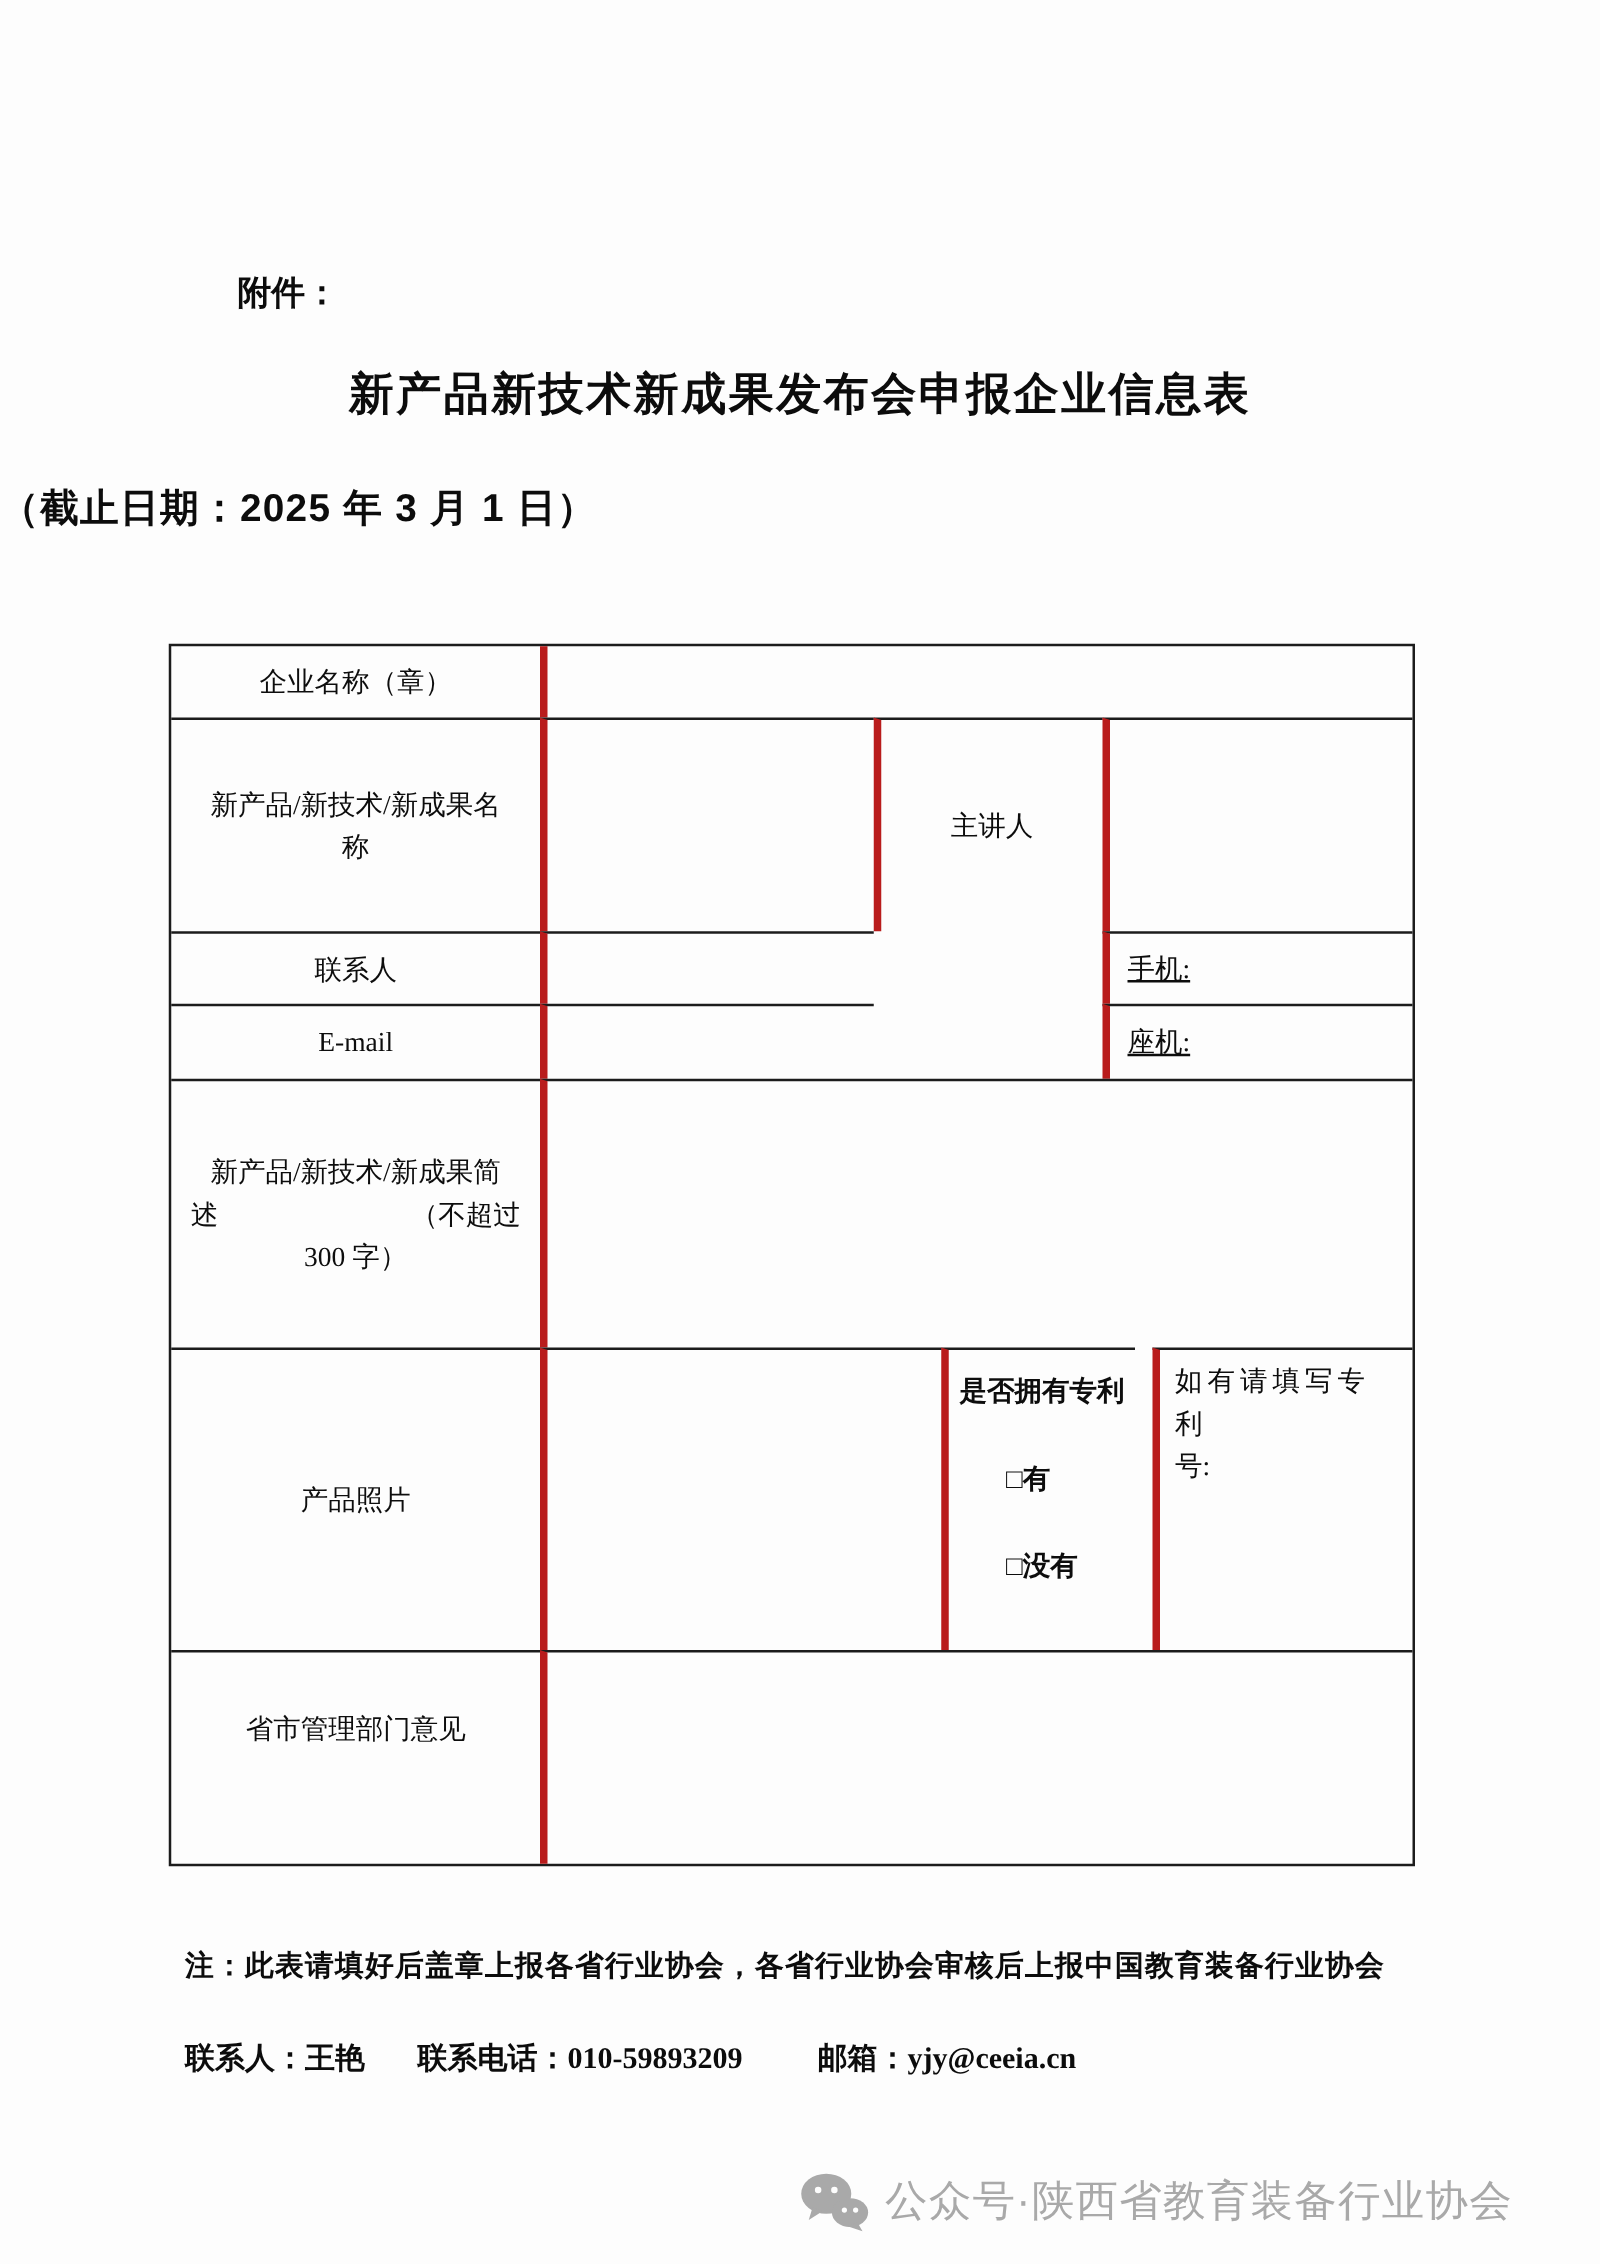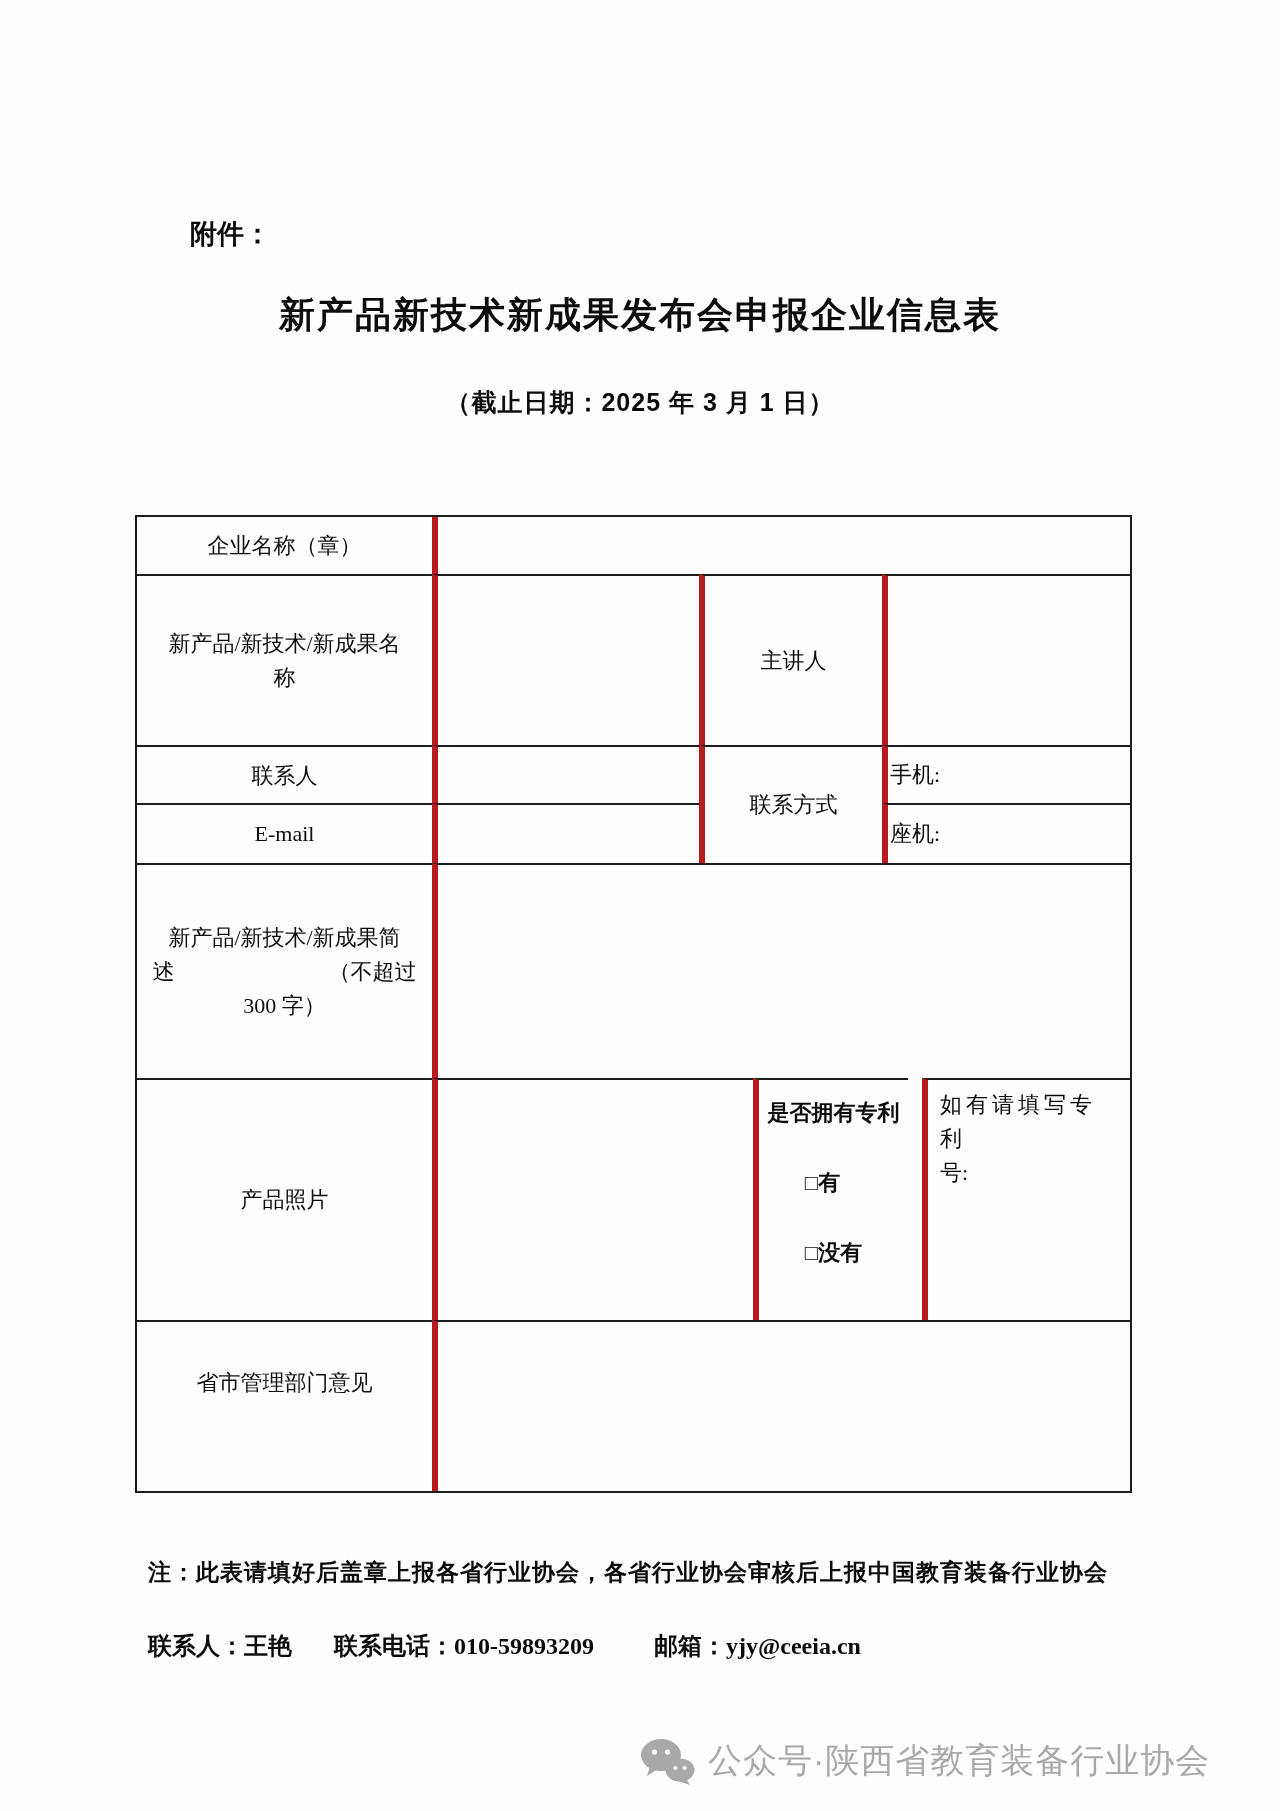--- a/index.html
+++ b/index.html
@@ -12,36 +12,36 @@
   
   .attachment{
     left:190px;top:216px;font-size:27px;font-weight:bold;
     font-family:"Liberation Sans","DejaVu Sans",sans-serif;color:#0c0c0c;
   }
   .title{
     left:0;right:0;top:291px;text-align:center;font-size:36px;font-weight:bold;
     letter-spacing:2px;font-family:"Liberation Sans","DejaVu Sans",sans-serif;color:#0c0c0c;
   }
   .deadline{
-    left:0;right:0;top:386px;text-align:center;font-size:25px;font-weight:bold;
+    left:0;right:0;top:386px;text-align:left;font-size:31px;font-weight:bold;
     letter-spacing:1px;font-family:"Liberation Sans","DejaVu Sans",sans-serif;color:#0c0c0c;
   }
   
   .form-table{
     left:135px;top:515px;width:997px;height:978px;box-sizing:border-box;
     border:2px solid #1c1c1c;background:transparent;
   }
   .cell{
     position:absolute;box-sizing:border-box;display:flex;
     align-items:center;justify-content:center;text-align:center;
     font-size:22px;line-height:34px;color:#0d0d0d;white-space:pre-line;
   }
   .bt{border-top:2px solid #1c1c1c;}
   .bl{border-left:6px solid #b91c1c;}
-  .left-pad{justify-content:flex-start;text-align:right;padding-left:2px;}
+  .left-pad{justify-content:flex-start;text-align:right;padding-left:14px;text-decoration:underline;}
   .patent-col{flex-direction:column;line-height:35px;}
   .patent-checks{text-align:left;}
   .patent-checks span{display:block;}
   .patent-no-cell{
     align-items:flex-start;justify-content:flex-start;text-align:left;
     flex-direction:column;padding:8px 12px;line-height:34px;
   }
   .patent-no-cell .spread{letter-spacing:4px;display:block;}
   .summary-label{width:272px;}
   
@@ -76,21 +76,20 @@
   <div class="cell bt" style="left:0;top:57px;width:295px;height:171px;">新产品/新技术/新成果名
 称</div>
   <div class="cell bt bl" style="left:295px;top:57px;width:267px;height:171px;"></div>
   <div class="cell bt bl" style="left:562px;top:57px;width:183px;height:171px;">主讲人</div>
   <div class="cell bt bl" style="left:745px;top:57px;width:248px;height:171px;"></div>
 
   <div class="cell bt" style="left:0;top:228px;width:295px;height:60px;">联系人</div>
   <div class="cell bt bl" style="left:295px;top:228px;width:267px;height:58px;"></div>
   <div class="cell bt" style="left:0;top:286px;width:295px;height:60px;">E-mail</div>
   <div class="cell bt bl" style="left:295px;top:286px;width:267px;height:60px;"></div>
-  <div class="cell bt bl" style="left:562px;top:228px;width:183px;height:118px;">联系方式</div>
   <div class="cell bt bl left-pad" style="left:745px;top:228px;width:248px;height:58px;">手机:</div>
   <div class="cell bt bl left-pad" style="left:745px;top:286px;width:248px;height:60px;">座机:</div>
 
   <div class="cell bt" style="left:0;top:346px;width:295px;height:215px;">
     <span class="summary-label">新产品/新技术/新成果简
 述　　　　　　　（不超过
 300 字）</span>
   </div>
   <div class="cell bt bl" style="left:295px;top:346px;width:698px;height:215px;"></div>
 

